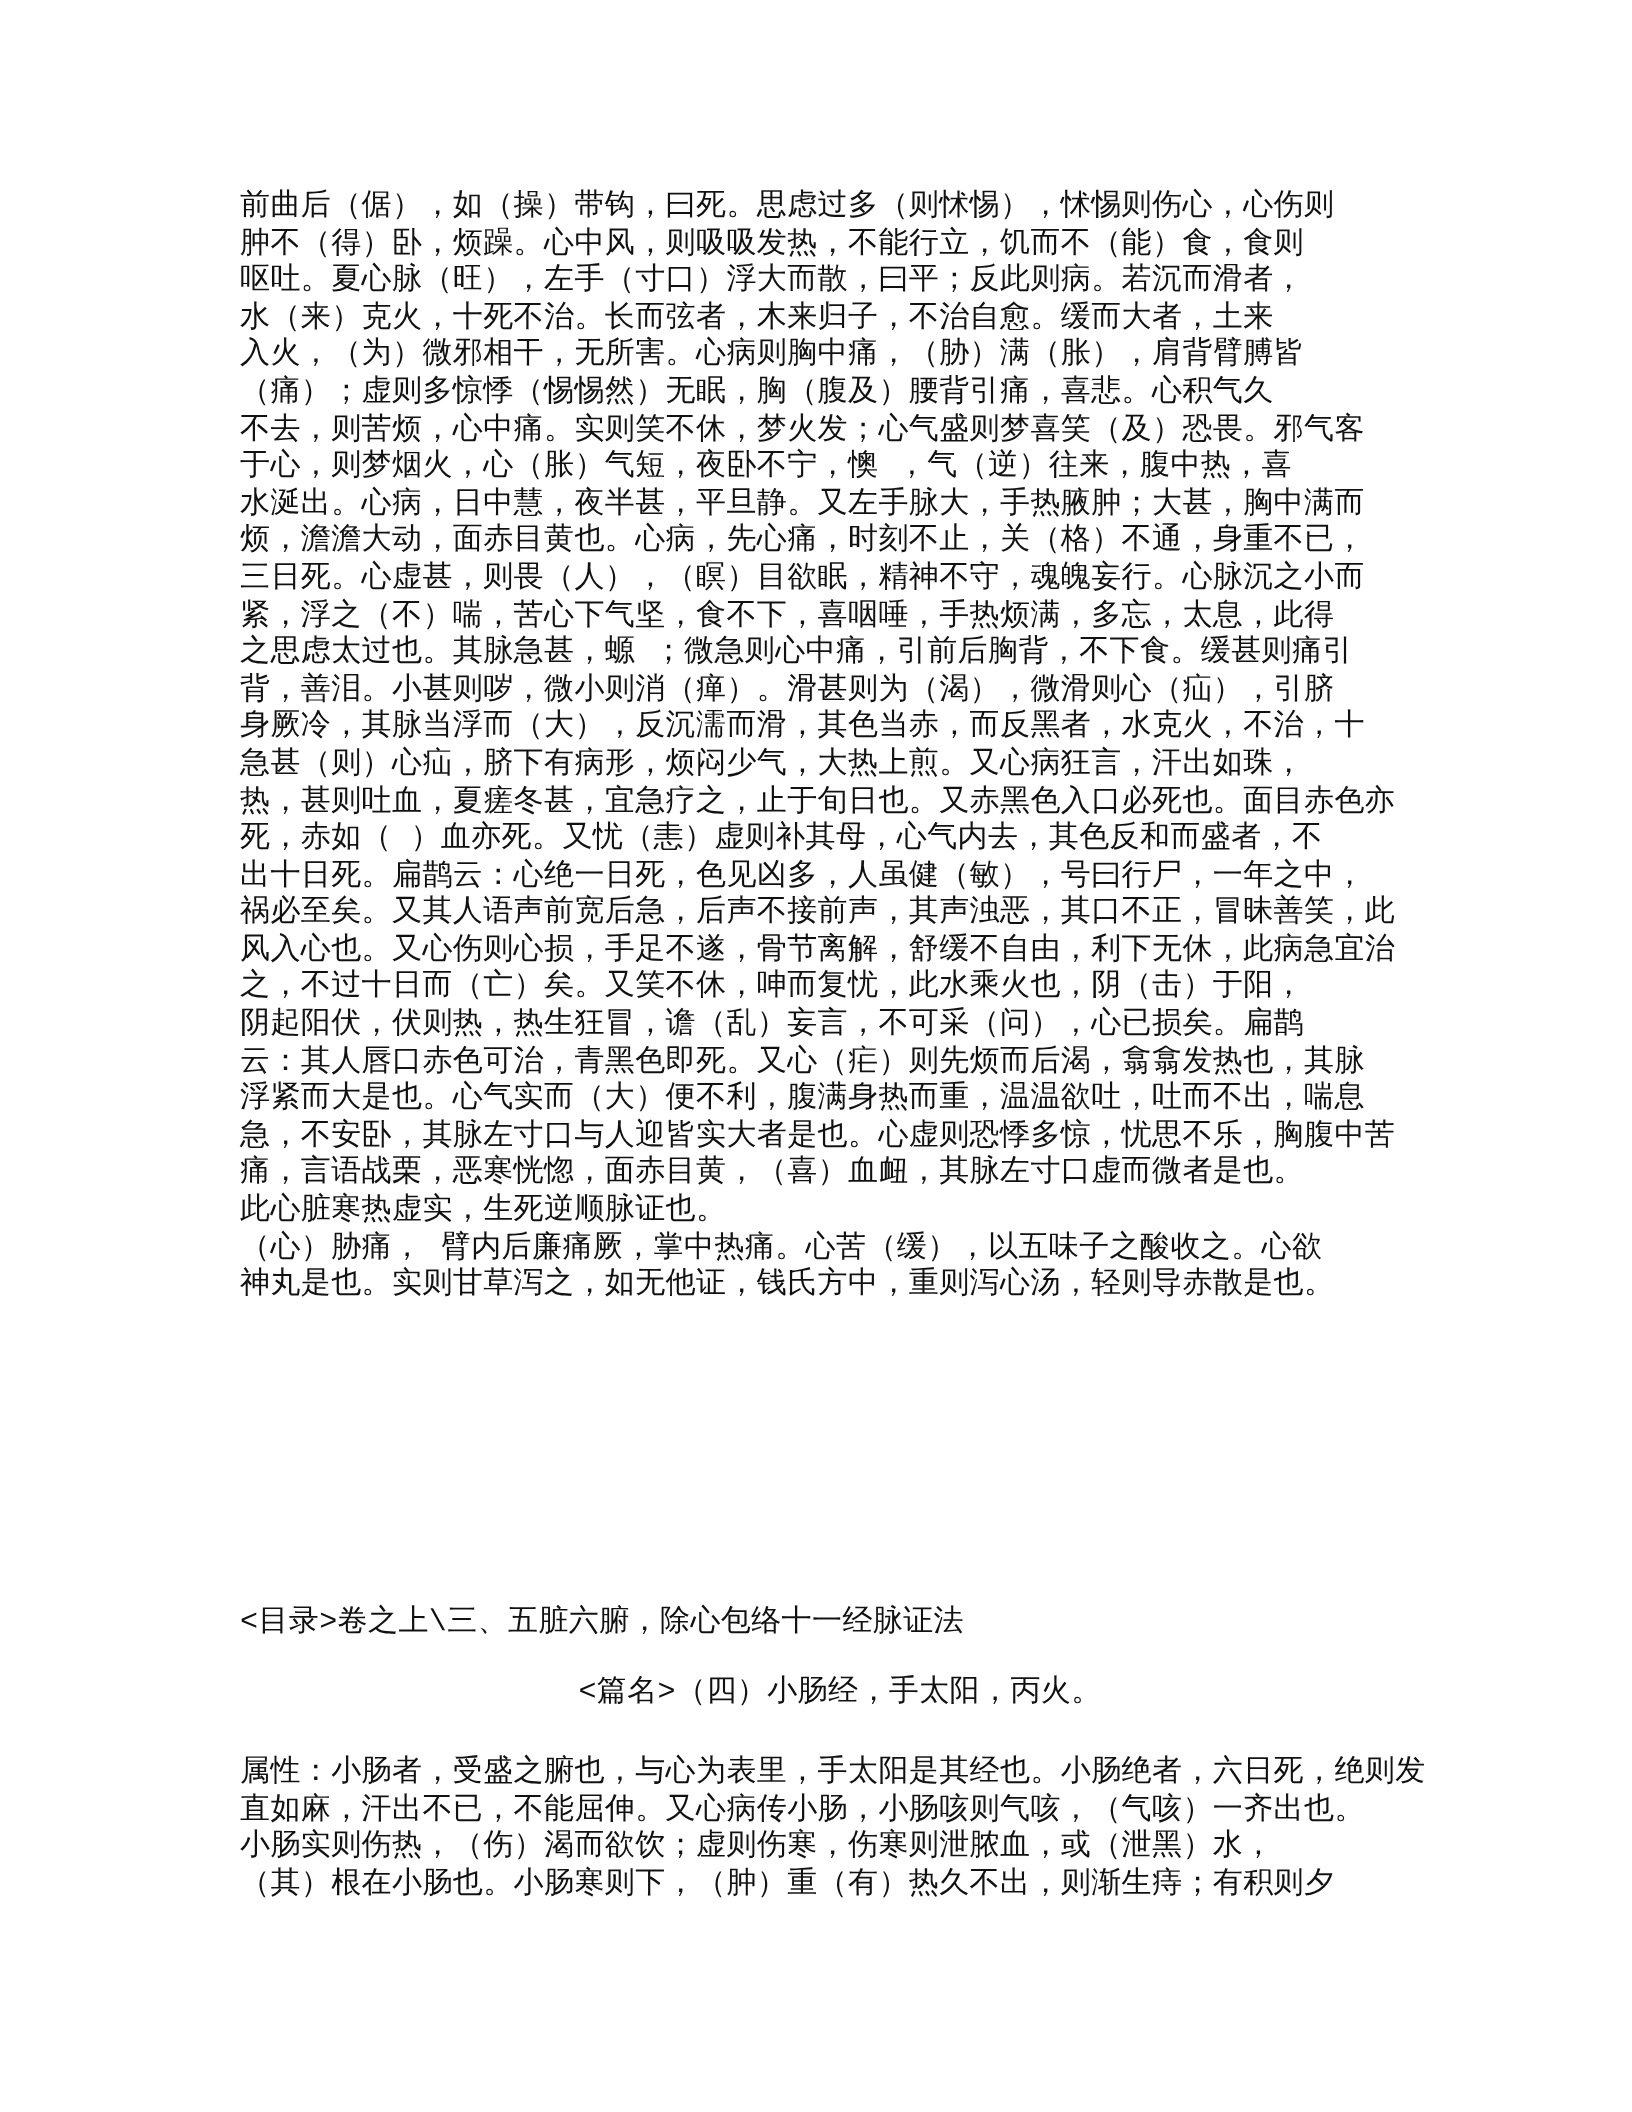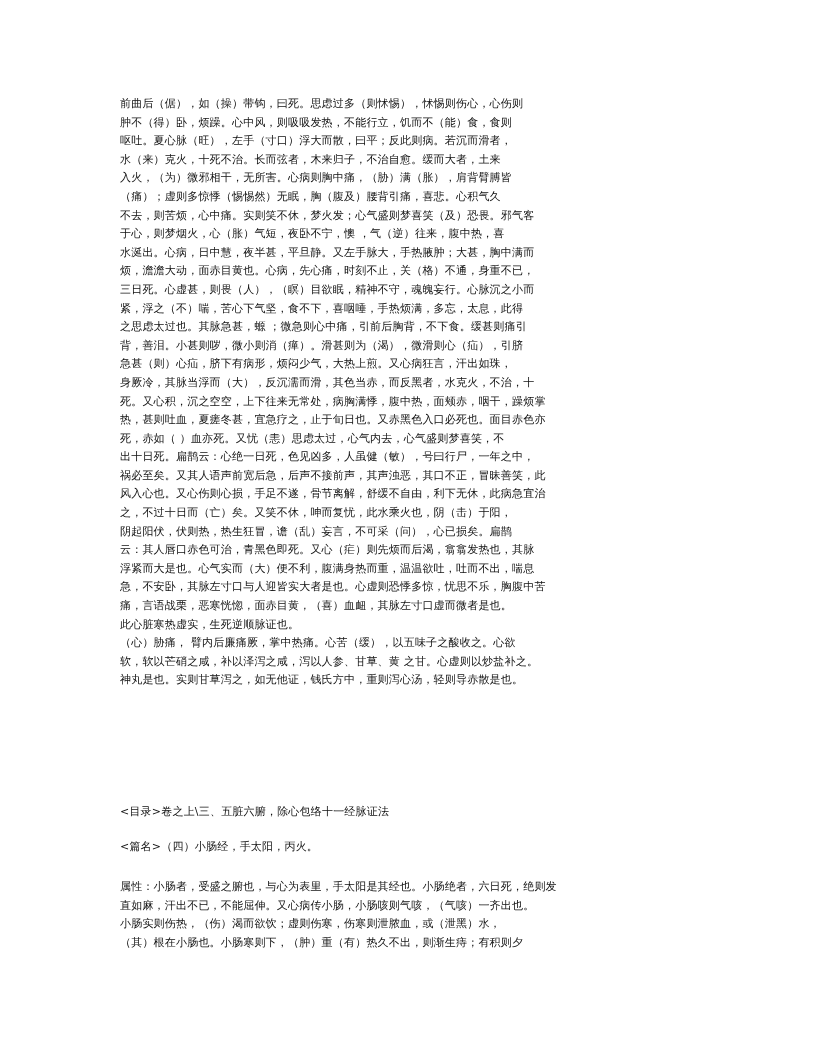--- a/index.html
+++ b/index.html
@@ -1,23 +1,23 @@
 <!DOCTYPE html>
 <html><head>
 <meta charset="utf-8">
 <style>
   html, body { margin: 0; padding: 0; background: #ffffff; }
   body { width: 816px; height: 1056px; position: relative; overflow: hidden;
          font-family: "DejaVu Sans", "Liberation Sans", sans-serif; color: #111; }
   .page { position: absolute; left: 0; top: 0; width: 816px; height: 1056px; }
-  .block { position: absolute; left: 120px; width: 600px; font-size: 11px; line-height: 18.6px; letter-spacing: 0.2px; }
+  .block { position: absolute; left: 120px; width: 600px; font-size: 15px; line-height: 18.6px; letter-spacing: 0.2px; font-family: Liberation Mono, monospace; }
   .line { white-space: nowrap; height: 18.6px; }
   #block1 { top: 95px; }
   #heading-toc { top: 803px; }
-  #heading-title { top: 838px; }
+  #heading-title { top: 838px; text-align: center; }
   #block2 { top: 878px; }
 </style>
 </head>
 <body>
 
 <div class="page">
   <div class="block" id="block1">
       <div class="line">前曲后（倨），如（操）带钩，曰死。思虑过多（则怵惕），怵惕则伤心，心伤则</div>
       <div class="line">肿不（得）卧，烦躁。心中风，则吸吸发热，不能行立，饥而不（能）食，食则</div>
       <div class="line">呕吐。夏心脉（旺），左手（寸口）浮大而散，曰平；反此则病。若沉而滑者，</div>
@@ -25,37 +25,35 @@
       <div class="line">入火，（为）微邪相干，无所害。心病则胸中痛，（胁）满（胀），肩背臂膊皆</div>
       <div class="line">（痛）；虚则多惊悸（惕惕然）无眠，胸（腹及）腰背引痛，喜悲。心积气久</div>
       <div class="line">不去，则苦烦，心中痛。实则笑不休，梦火发；心气盛则梦喜笑（及）恐畏。邪气客</div>
       <div class="line">于心，则梦烟火，心（胀）气短，夜卧不宁，懊 ，气（逆）往来，腹中热，喜</div>
       <div class="line">水涎出。心病，日中慧，夜半甚，平旦静。又左手脉大，手热腋肿；大甚，胸中满而</div>
       <div class="line">烦，澹澹大动，面赤目黄也。心病，先心痛，时刻不止，关（格）不通，身重不已，</div>
       <div class="line">三日死。心虚甚，则畏（人），（瞑）目欲眠，精神不守，魂魄妄行。心脉沉之小而</div>
       <div class="line">紧，浮之（不）喘，苦心下气坚，食不下，喜咽唾，手热烦满，多忘，太息，此得</div>
       <div class="line">之思虑太过也。其脉急甚，螈 ；微急则心中痛，引前后胸背，不下食。缓甚则痛引</div>
       <div class="line">背，善泪。小甚则哕，微小则消（瘅）。滑甚则为（渴），微滑则心（疝），引脐</div>
+      <div class="line">身厥冷，其脉当浮而（大），反沉濡而滑，其色当赤，而反黑者，水克火，不治，十</div>
       <div class="line">急甚（则）心疝，脐下有病形，烦闷少气，大热上煎。又心病狂言，汗出如珠，</div>
-      <div class="line">身厥冷，其脉当浮而（大），反沉濡而滑，其色当赤，而反黑者，水克火，不治，十</div>
-      <div class="line">死。又心积，沉之空空，上下往来无常处，病胸满悸，腹中热，面颊赤，咽干，躁烦掌</div>
       <div class="line">热，甚则吐血，夏瘥冬甚，宜急疗之，止于旬日也。又赤黑色入口必死也。面目赤色亦</div>
-      <div class="line">死，赤如（ ）血亦死。又忧（恚）思虑太过，心气内去，心气盛则梦喜笑，不</div>
+      <div class="line">死，赤如（ ）血亦死。又忧（恚）虚则补其母，心气内去，其色反和而盛者，不</div>
       <div class="line">出十日死。扁鹊云：心绝一日死，色见凶多，人虽健（敏），号曰行尸，一年之中，</div>
       <div class="line">祸必至矣。又其人语声前宽后急，后声不接前声，其声浊恶，其口不正，冒昧善笑，此</div>
       <div class="line">风入心也。又心伤则心损，手足不遂，骨节离解，舒缓不自由，利下无休，此病急宜治</div>
       <div class="line">之，不过十日而（亡）矣。又笑不休，呻而复忧，此水乘火也，阴（击）于阳，</div>
       <div class="line">阴起阳伏，伏则热，热生狂冒，谵（乱）妄言，不可采（问），心已损矣。扁鹊</div>
       <div class="line">云：其人唇口赤色可治，青黑色即死。又心（疟）则先烦而后渴，翕翕发热也，其脉</div>
       <div class="line">浮紧而大是也。心气实而（大）便不利，腹满身热而重，温温欲吐，吐而不出，喘息</div>
       <div class="line">急，不安卧，其脉左寸口与人迎皆实大者是也。心虚则恐悸多惊，忧思不乐，胸腹中苦</div>
       <div class="line">痛，言语战栗，恶寒恍惚，面赤目黄，（喜）血衄，其脉左寸口虚而微者是也。</div>
       <div class="line">此心脏寒热虚实，生死逆顺脉证也。</div>
       <div class="line">（心）胁痛， 臂内后廉痛厥，掌中热痛。心苦（缓），以五味子之酸收之。心欲</div>
-      <div class="line">软，软以芒硝之咸，补以泽泻之咸，泻以人参、甘草、黄 之甘。心虚则以炒盐补之。</div>
       <div class="line">神丸是也。实则甘草泻之，如无他证，钱氏方中，重则泻心汤，轻则导赤散是也。</div>
     </div>
   <div class="block" id="heading-toc">
     <div class="line">&lt;目录&gt;卷之上\三、五脏六腑，除心包络十一经脉证法</div>
   </div>
   <div class="block" id="heading-title">
     <div class="line">&lt;篇名&gt;（四）小肠经，手太阳，丙火。</div>
   </div>
   <div class="block" id="block2">
       <div class="line">属性：小肠者，受盛之腑也，与心为表里，手太阳是其经也。小肠绝者，六日死，绝则发</div>

